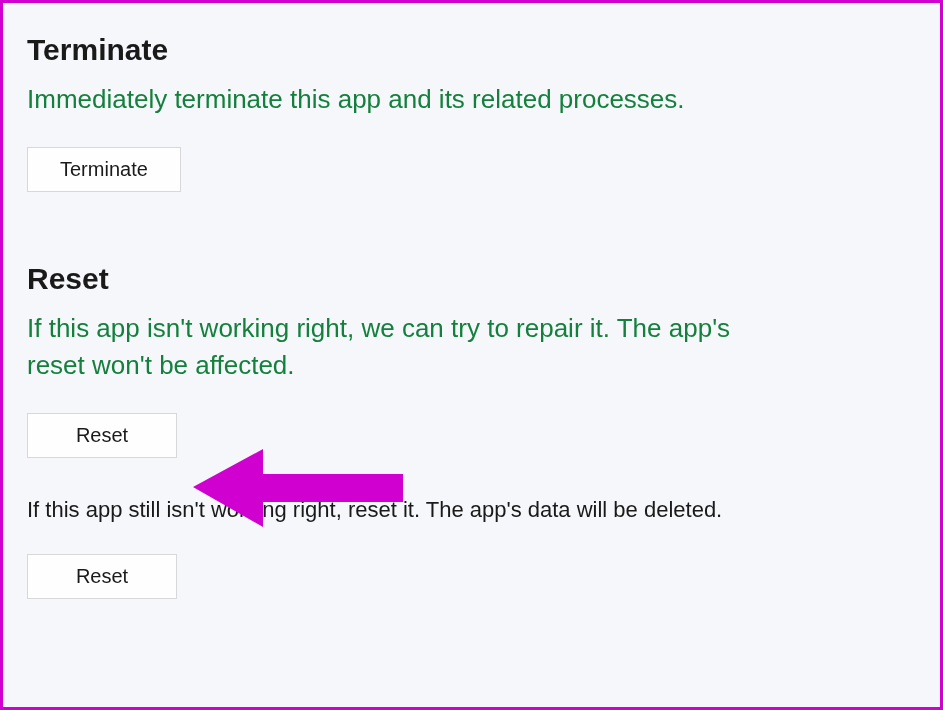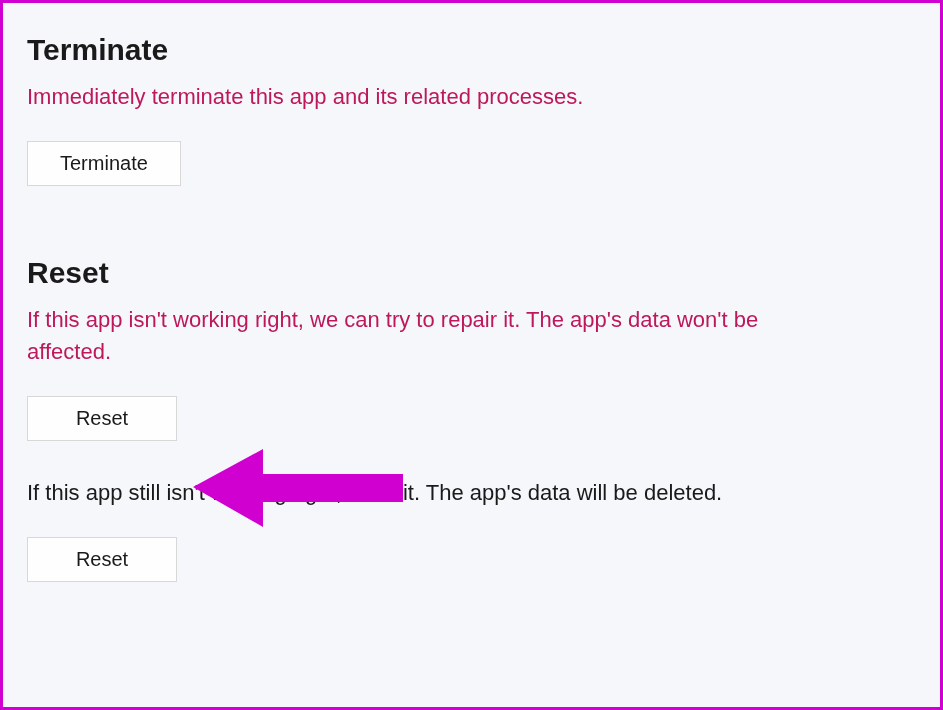--- a/index.html
+++ b/index.html
@@ -20,22 +20,22 @@
     .section {
       margin-bottom: 70px;
     }
     .section-title {
       font-size: 30px;
       font-weight: 600;
       color: #1a1a1a;
       margin-bottom: 14px;
     }
     .section-desc {
-      font-size: 22px;
-      color: #be185d;
+      font-size: 26px;
+      color: #15803d;
       line-height: 1.45;
       margin-bottom: 28px;
       max-width: 750px;
     }
     .action-button {
       background: #fefefe;
       border: 1px solid #d8d8d8;
       padding: 10px 32px;
       font-size: 20px;
       color: #1a1a1a;
@@ -66,21 +66,21 @@
 <body>
 
 <div class="section">
   <h2 class="section-title">Terminate</h2>
   <p class="section-desc">Immediately terminate this app and its related processes.</p>
   <button class="action-button">Terminate</button>
 </div>
 
 <div class="section">
   <h2 class="section-title">Reset</h2>
-  <p class="section-desc">If this app isn't working right, we can try to repair it. The app's data won't be affected.</p>
+  <p class="section-desc">If this app isn't working right, we can try to repair it. The app's reset won't be affected.</p>
   <button class="action-button">Reset</button>
   <p class="secondary-desc">If this app still isn't working right, reset it. The app's data will be deleted.</p>
   <button class="action-button">Reset</button>
 </div>
 
 <div class="annotation-arrow">
   <svg width="220" height="90" viewBox="0 0 220 90">
     <g fill="#d000d0">
       <polygon points="0,38 70,0 70,25 210,25 210,53 70,53 70,78"></polygon>
     </g>

